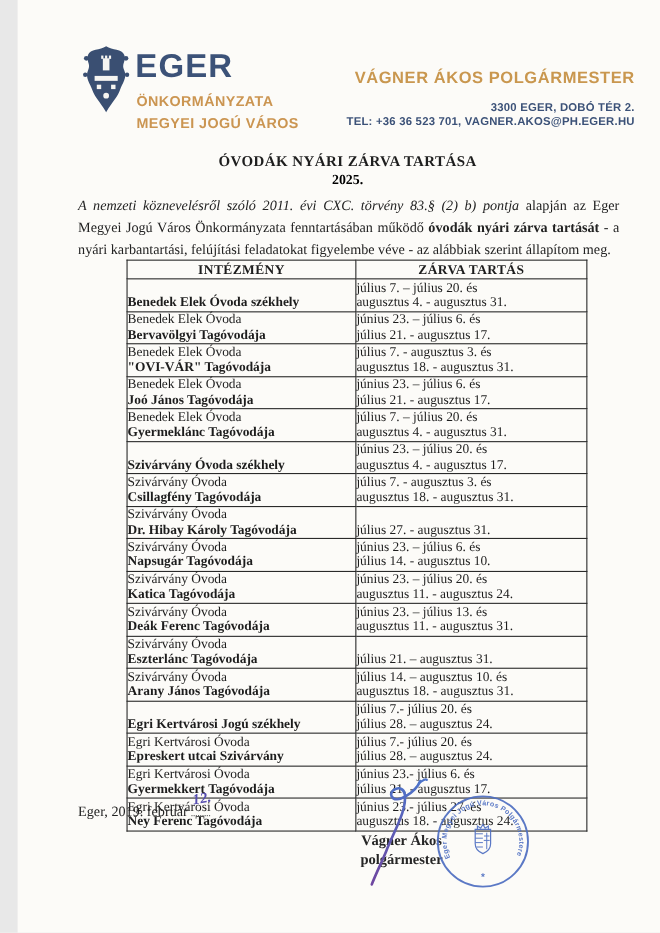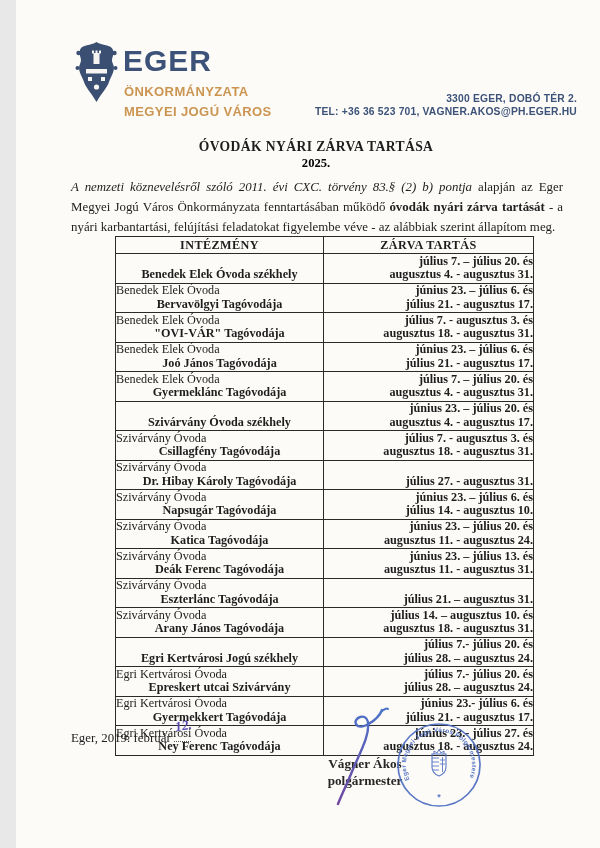--- a/index.html
+++ b/index.html
@@ -22,22 +22,22 @@
   .intro .it{font-style:italic;}
   .intro .bd{font-weight:700;}
 
   
   table.closures{position:absolute;left:99px;top:236px;width:418px;border-collapse:collapse;table-layout:fixed;color:#1d1d1d;padding-left:39px;}
   table.closures th,table.closures td{border:1.4px solid #2a2a2a;padding:0;}
   table.closures th{height:16px;font-size:12.2px;font-weight:700;letter-spacing:0.4px;text-align:center;}
   table.closures td{height:27.5px;vertical-align:bottom;font-size:12.2px;line-height:13.4px;padding-bottom:1px;}
   td.name-cell{padding-left:7px;text-align:left;}
   td.name-cell .n1{font-weight:400;}
-  td.name-cell .n2{font-weight:700;text-align:center;}
-  td.date-cell{text-align:right;font-weight:700;}
+  td.name-cell .n2{font-weight:700;}
+  td.date-cell{text-align:left;font-weight:400;}
   col.c1{width:208px;} col.c2{width:210px;}
 
   
   .date-line{position:absolute;left:55px;top:730px;font-size:12.9px;color:#222;}
   .dots{display:inline-block;width:17px;height:11px;border-bottom:1.6px dotted #555;position:relative;margin-left:3px;}
   .hand{position:absolute;left:1px;top:-12px;font-style:italic;font-weight:700;font-size:13.5px;color:#564db0;transform:rotate(-9deg);white-space:nowrap;}
   .signer{position:absolute;left:303px;top:756px;width:92px;text-align:center;font-weight:700;font-size:13.2px;line-height:16.5px;color:#262626;}
   .sig-svg{position:absolute;left:316px;top:706px;width:58px;height:102px;}
   .stamp-svg{position:absolute;left:379px;top:721px;width:88px;height:88px;opacity:0.93;}
 </style>
@@ -59,20 +59,21 @@
     <rect x="13" y="28" width="21" height="4.5" fill="#f6f5f1"></rect>
     <rect x="15" y="36" width="4" height="4" fill="#f6f5f1"></rect>
     <rect x="28" y="36" width="4" height="4" fill="#f6f5f1"></rect>
     <circle cx="23.5" cy="46" r="2.6" fill="#f6f5f1"></circle>
   </svg>
   <div class="brand-name">EGER</div>
   <div class="brand-sub">
     <div>ÖNKORMÁNYZATA</div>
     <div>MEGYEI JOGÚ VÁROS</div>
   </div>
+  <div class="mayor-title">VÁGNER ÁKOS POLGÁRMESTER</div>
   <div class="addr-block">
     <div>3300 EGER, DOBÓ TÉR 2.</div>
     <div>TEL: +36 36 523 701, VAGNER.AKOS@PH.EGER.HU</div>
   </div>
 
   <div class="doc-title">ÓVODÁK NYÁRI ZÁRVA TARTÁSA</div>
   <div class="doc-year">2025.</div>
 
   <p class="intro"><span class="it">A nemzeti köznevelésről szóló 2011. évi CXC. törvény 83.§ (2) b) pontja</span><span> alapján az Eger Megyei Jogú Város Önkormányzata fenntartásában működő </span><span class="bd">óvodák nyári zárva tartását</span><span> - a nyári karbantartási, felújítási feladatokat figyelembe véve - az alábbiak szerint állapítom meg.</span></p>
 

